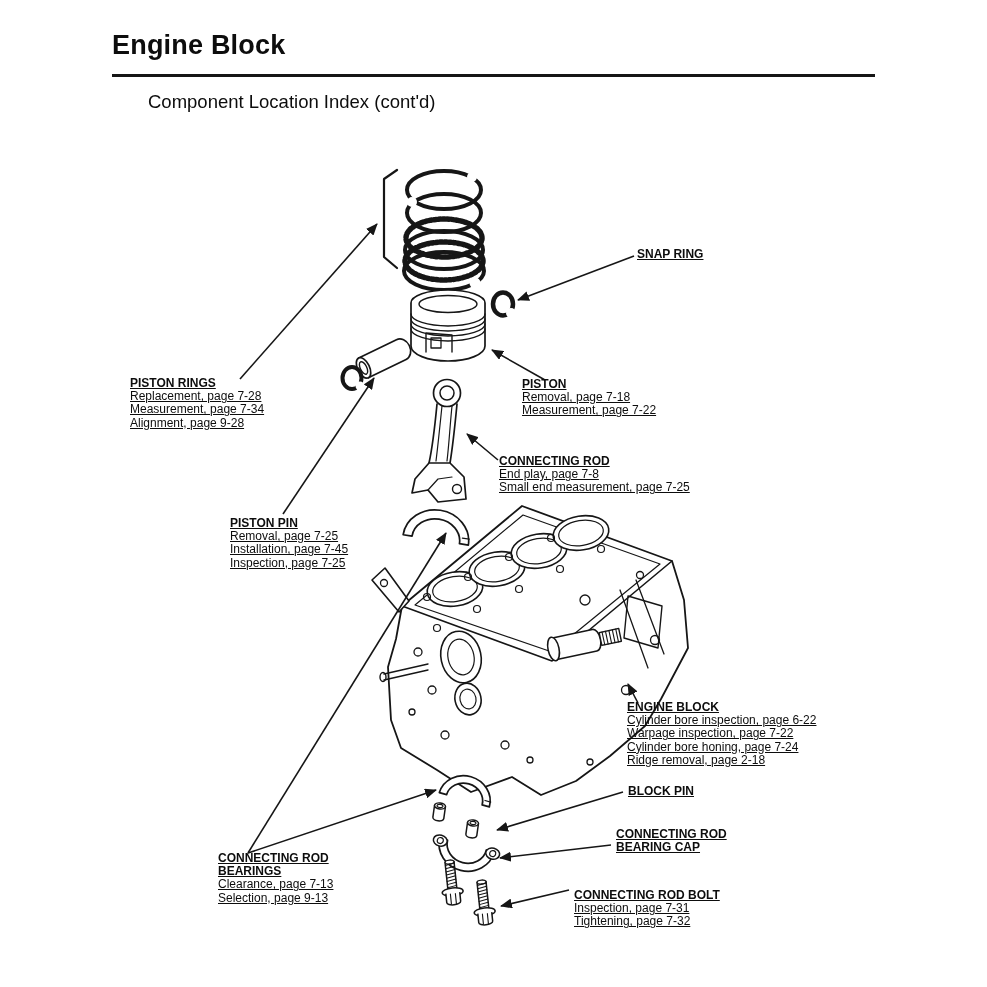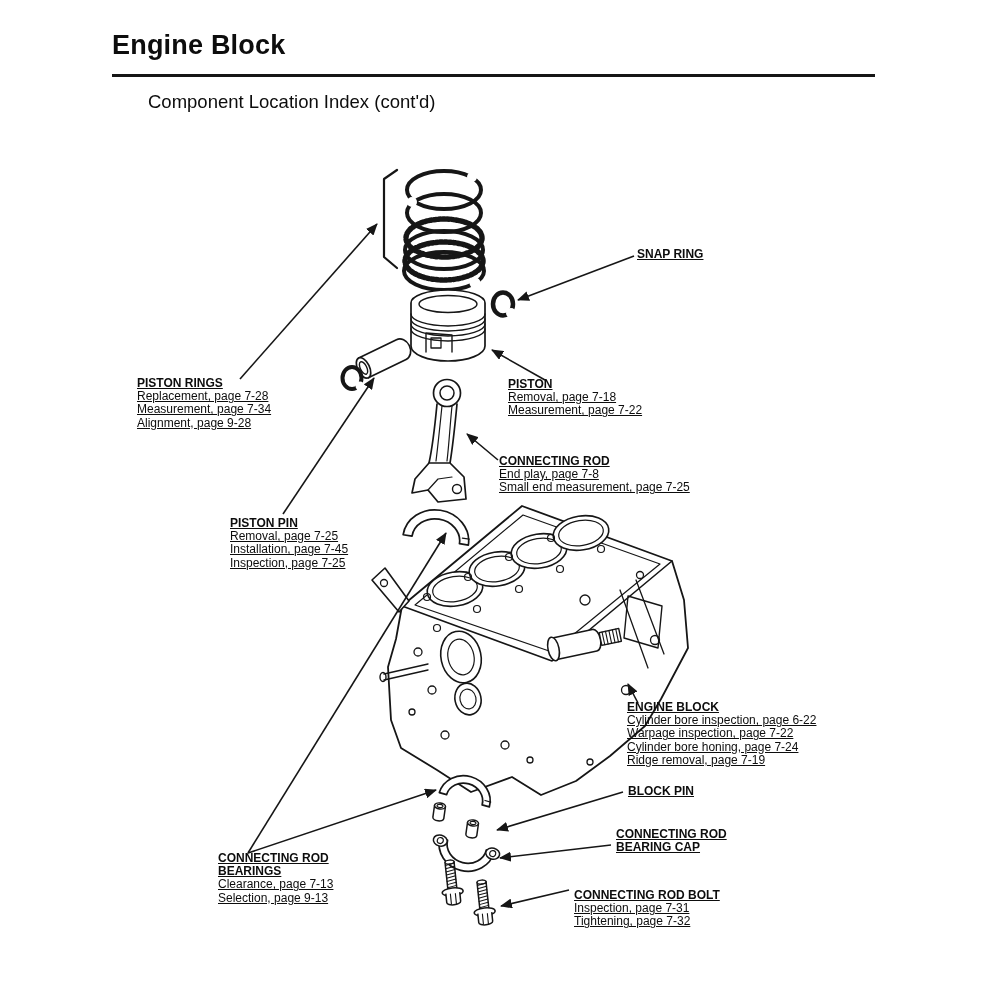--- a/index.html
+++ b/index.html
@@ -214,32 +214,32 @@
     <line class="leader" x1="283" y1="514" x2="374" y2="378" marker-end="url(#arw)"></line>
     <line class="leader" x1="638" y1="703" x2="628" y2="684" marker-end="url(#arw)"></line>
     <line class="leader" x1="623" y1="792" x2="497" y2="830" marker-end="url(#arw)"></line>
     <line class="leader" x1="611" y1="845" x2="500" y2="858" marker-end="url(#arw)"></line>
     <line class="leader" x1="569" y1="890" x2="501" y2="906" marker-end="url(#arw)"></line>
     <line class="leader" x1="248" y1="853" x2="446" y2="533" marker-end="url(#arw)"></line>
     <line class="leader" x1="248" y1="853" x2="436" y2="790" marker-end="url(#arw)"></line>
   </g>
 </svg>
 
-<div class="callout" style="left:137px;top:377px">
+<div class="callout" style="left:130px;top:377px">
   <div class="c-title">PISTON RINGS</div>
   <div class="c-line">Replacement, page 7-28</div>
   <div class="c-line">Measurement, page 7-34</div>
   <div class="c-line">Alignment, page 9-28</div>
 </div>
 
 <div class="callout" style="left:637px;top:248px">
   <div class="c-title">SNAP RING</div>
 </div>
 
-<div class="callout" style="left:508px;top:378px">
+<div class="callout" style="left:522px;top:378px">
   <div class="c-title">PISTON</div>
   <div class="c-line">Removal, page 7-18</div>
   <div class="c-line">Measurement, page 7-22</div>
 </div>
 
 <div class="callout" style="left:499px;top:455px">
   <div class="c-title">CONNECTING ROD</div>
   <div class="c-line">End play, page 7-8</div>
   <div class="c-line">Small end measurement, page 7-25</div>
 </div>
@@ -249,21 +249,21 @@
   <div class="c-line">Removal, page 7-25</div>
   <div class="c-line">Installation, page 7-45</div>
   <div class="c-line">Inspection, page 7-25</div>
 </div>
 
 <div class="callout" style="left:627px;top:701px">
   <div class="c-title">ENGINE BLOCK</div>
   <div class="c-line">Cylinder bore inspection, page 6-22</div>
   <div class="c-line">Warpage inspection, page 7-22</div>
   <div class="c-line">Cylinder bore honing, page 7-24</div>
-  <div class="c-line">Ridge removal, page 7-19</div>
+  <div class="c-line">Ridge removal, page 2-18</div>
 </div>
 
 <div class="callout" style="left:628px;top:785px">
   <div class="c-title">BLOCK PIN</div>
 </div>
 
 <div class="callout" style="left:616px;top:828px">
   <div class="c-title">CONNECTING ROD</div>
   <div class="c-title">BEARING CAP</div>
 </div>

